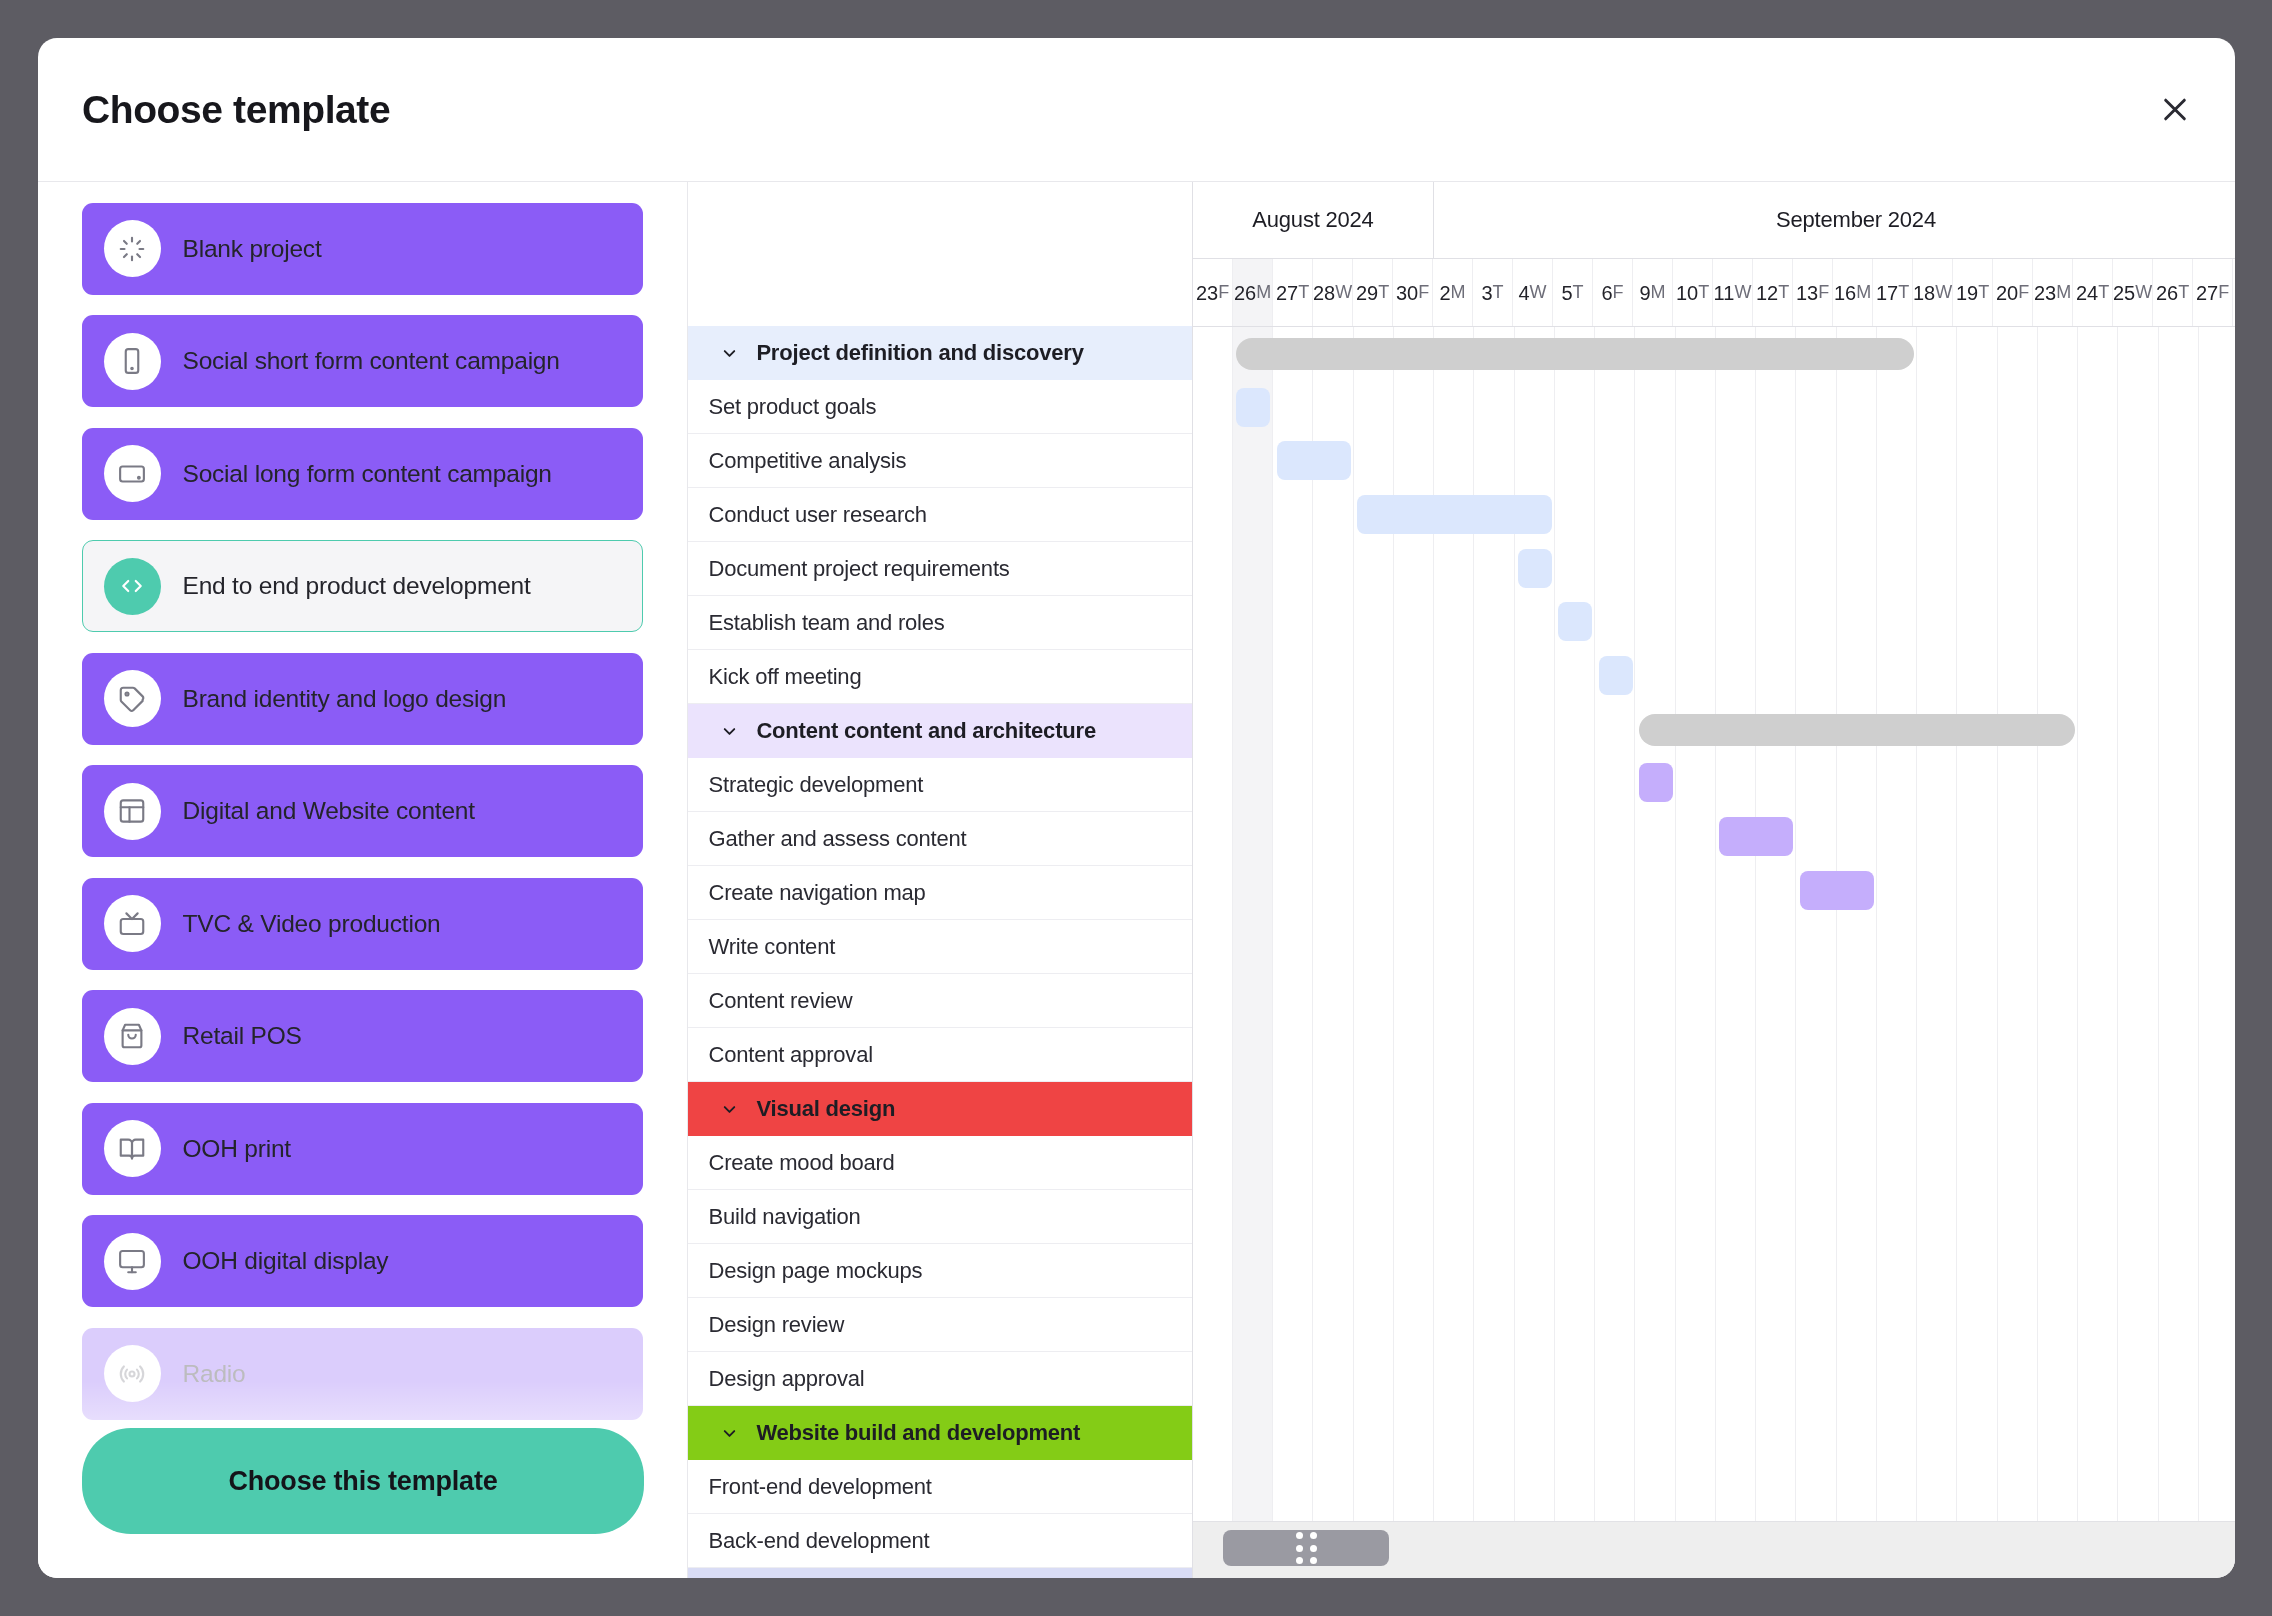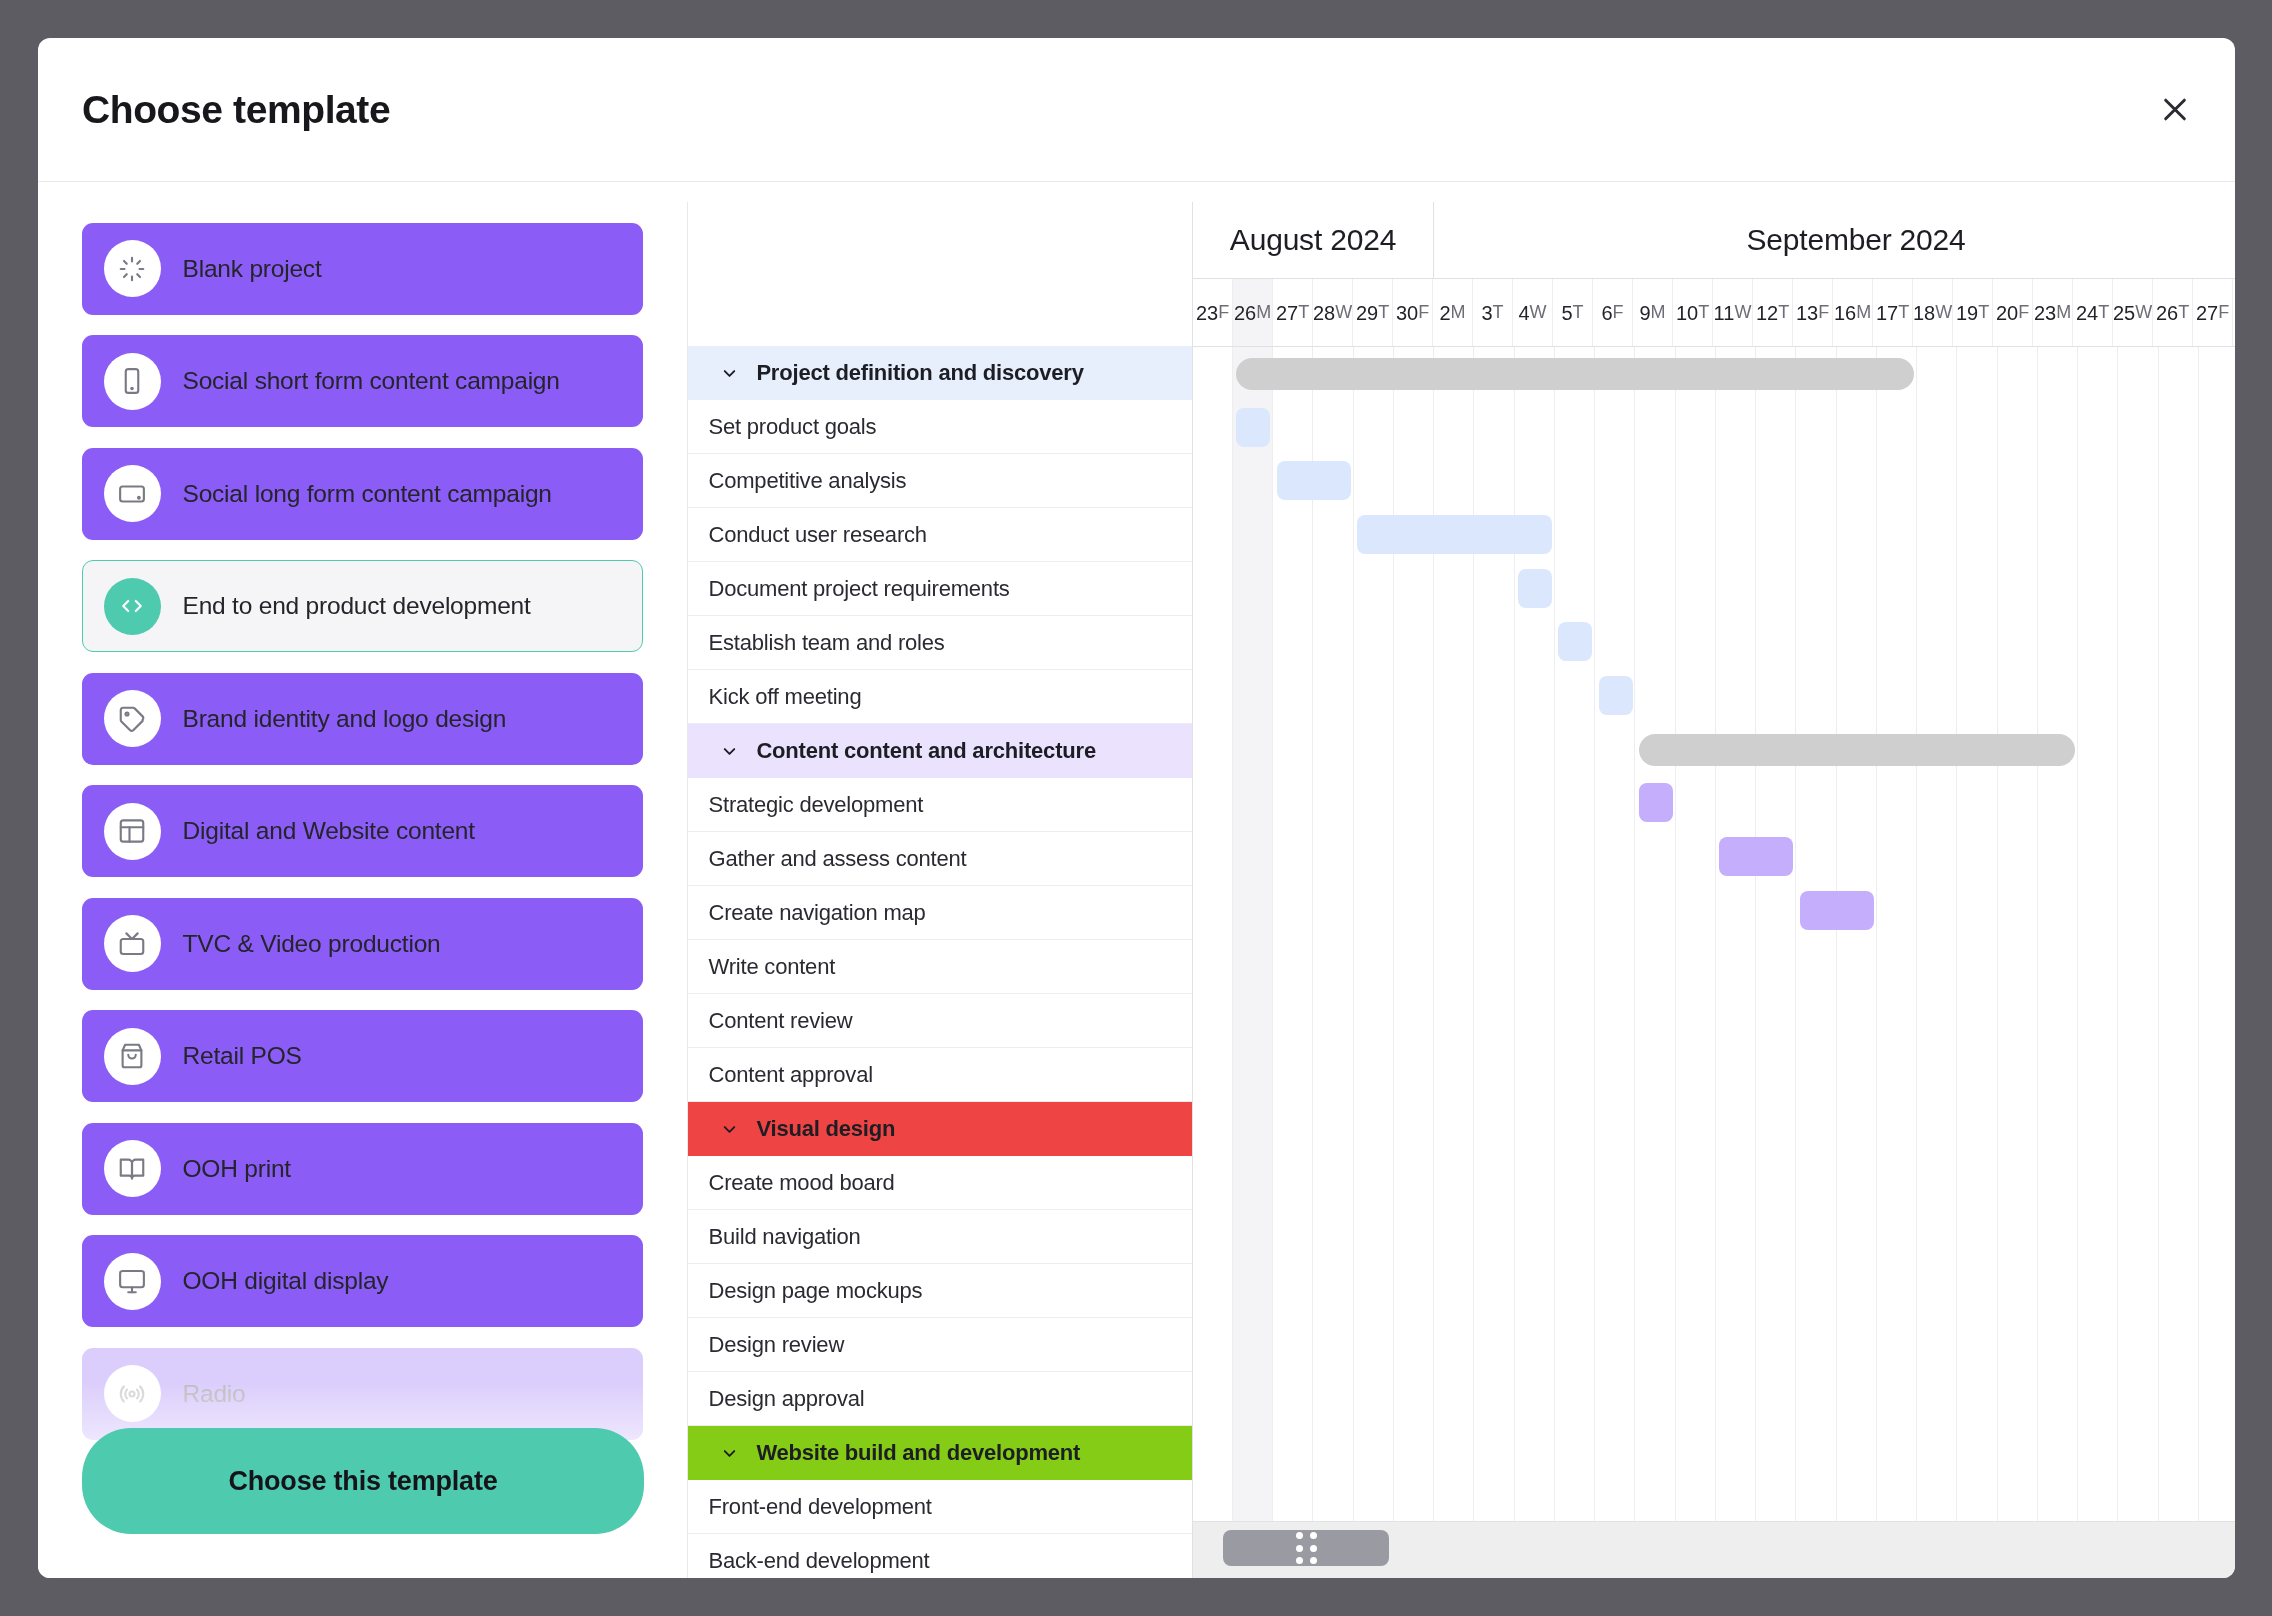--- a/index.html
+++ b/index.html
@@ -7,23 +7,23 @@
     width: 2273px; height: 1616px;
     background: #5d5c63;
     font-family: "Liberation Sans", sans-serif;
     overflow: hidden;
   }
   .modal {
     position: absolute;
     left: 38px; top: 38px;
     width: 2197px; height: 1540px;
     background: #ffffff;
-    border-radius: 12px;
+    border-radius: 19px;
     overflow: hidden;
-    display: flex; flex-direction: column; gap: 20px;
+    display: flex; flex-direction: column;
   }
   
   .modal-header {
     height: 144px;
     flex: 0 0 144px;
     border-bottom: 1.6px solid #e8e8ec;
     display: flex; align-items: center;
     padding: 0 44px 0 44px;
     position: relative;
   }
@@ -122,21 +122,21 @@
   .g-purple { background: #ebe3fd; }
   .g-pink   { background: #ef4444; text-align: center; }
   .g-yellow { background: #84cc16; }
   .g-indigo { background: #d9dcf5; }
 
   
   .gantt { flex: 1; display: flex; flex-direction: column; overflow: hidden; position: relative; }
   .gantt-months { height: 76px; flex: 0 0 76px; display: flex; }
   .gantt-month {
     display: flex; align-items: center; justify-content: center;
-    font-size: 30px; color: #1d1d24; letter-spacing: -0.2px;
+    font-size: 22px; color: #1d1d24; letter-spacing: -0.2px;
     border-right: 1.6px solid #e0e0e5;
   }
   .gantt-days {
     height: 69px; flex: 0 0 69px; display: flex;
     border-top: 1.6px solid #e0e0e5;
     border-bottom: 1.6px solid #e0e0e5;
   }
   .gantt-day {
     width: 40px; flex: 0 0 40px;
     display: flex; 

